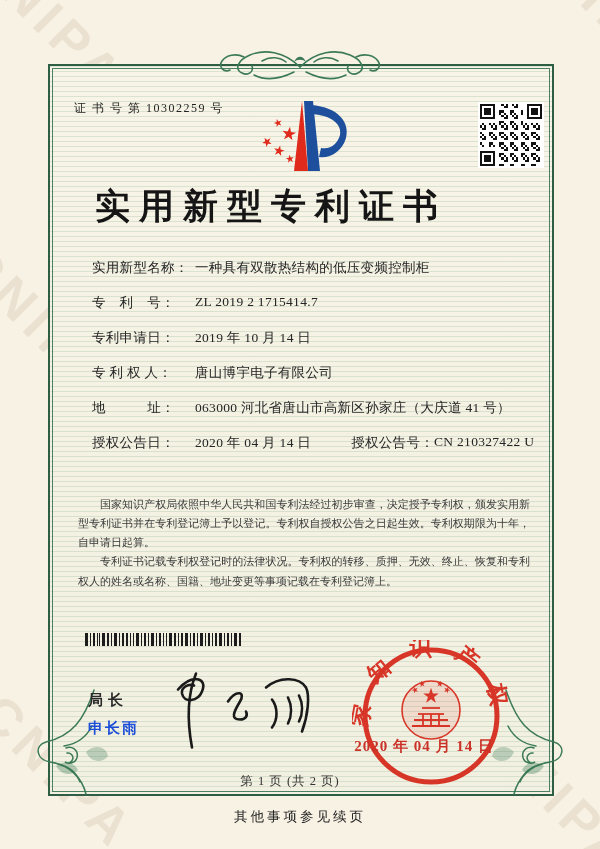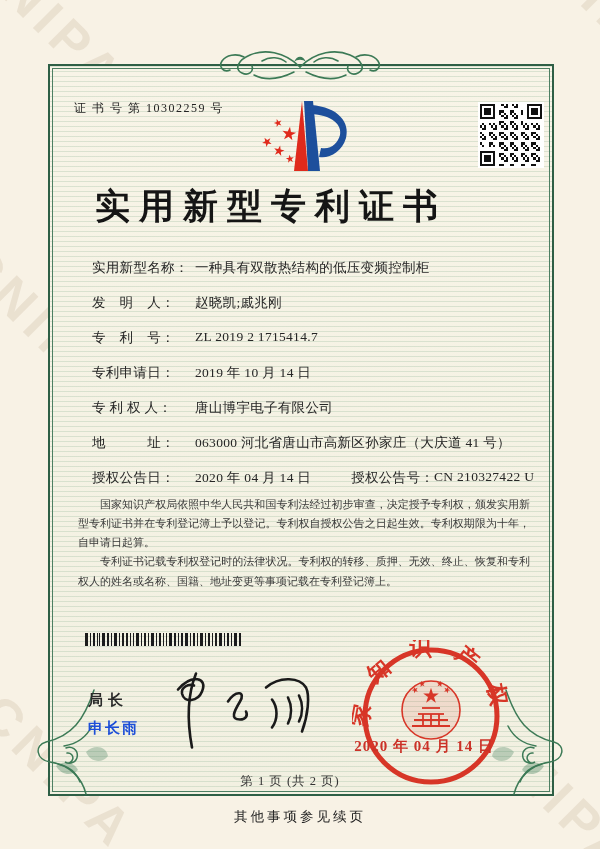--- a/index.html
+++ b/index.html
@@ -344,24 +344,20 @@
   </div>
 
   <div class="doc-title">实用新型专利证书</div>
 
   <div class="fields">
     <div class="frow">
       <span class="flabel">实用新型名称：</span>
       <span class="fvalue">一种具有双散热结构的低压变频控制柜</span>
     </div>
     <div class="frow">
-      <span class="flabel">发　明　人：</span>
-      <span class="fvalue">赵晓凯;戚兆刚</span>
-    </div>
-    <div class="frow">
       <span class="flabel">专　利　号：</span>
       <span class="fvalue">ZL 2019 2 1715414.7</span>
     </div>
     <div class="frow">
       <span class="flabel">专利申请日：</span>
       <span class="fvalue">2019 年 10 月 14 日</span>
     </div>
     <div class="frow">
       <span class="flabel">专 利 权 人：</span>
       <span class="fvalue">唐山博宇电子有限公司</span>

